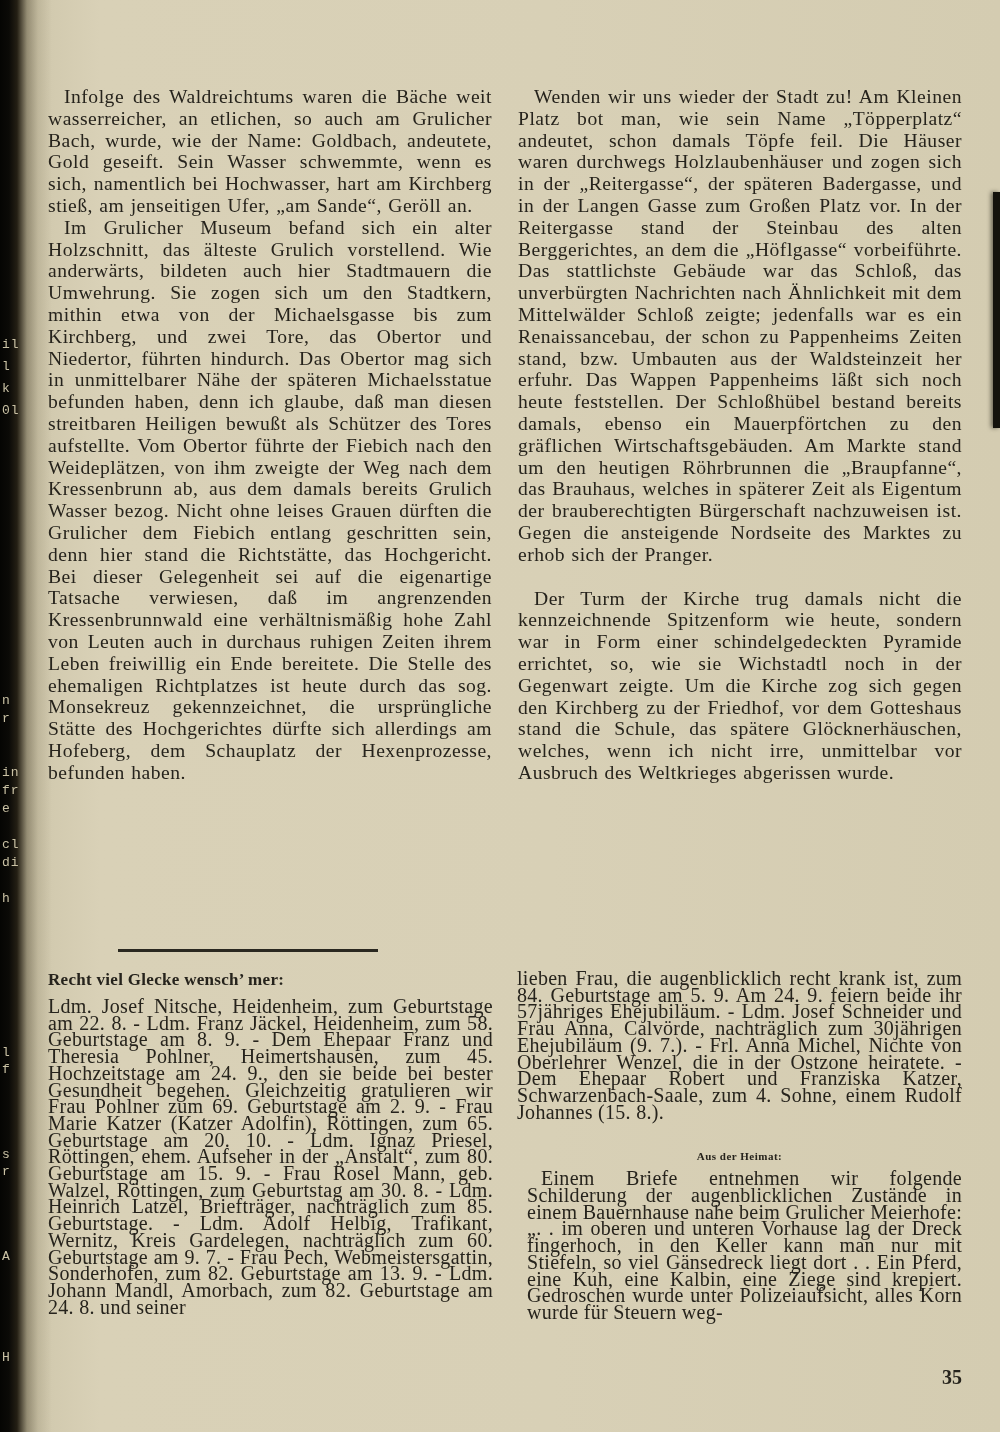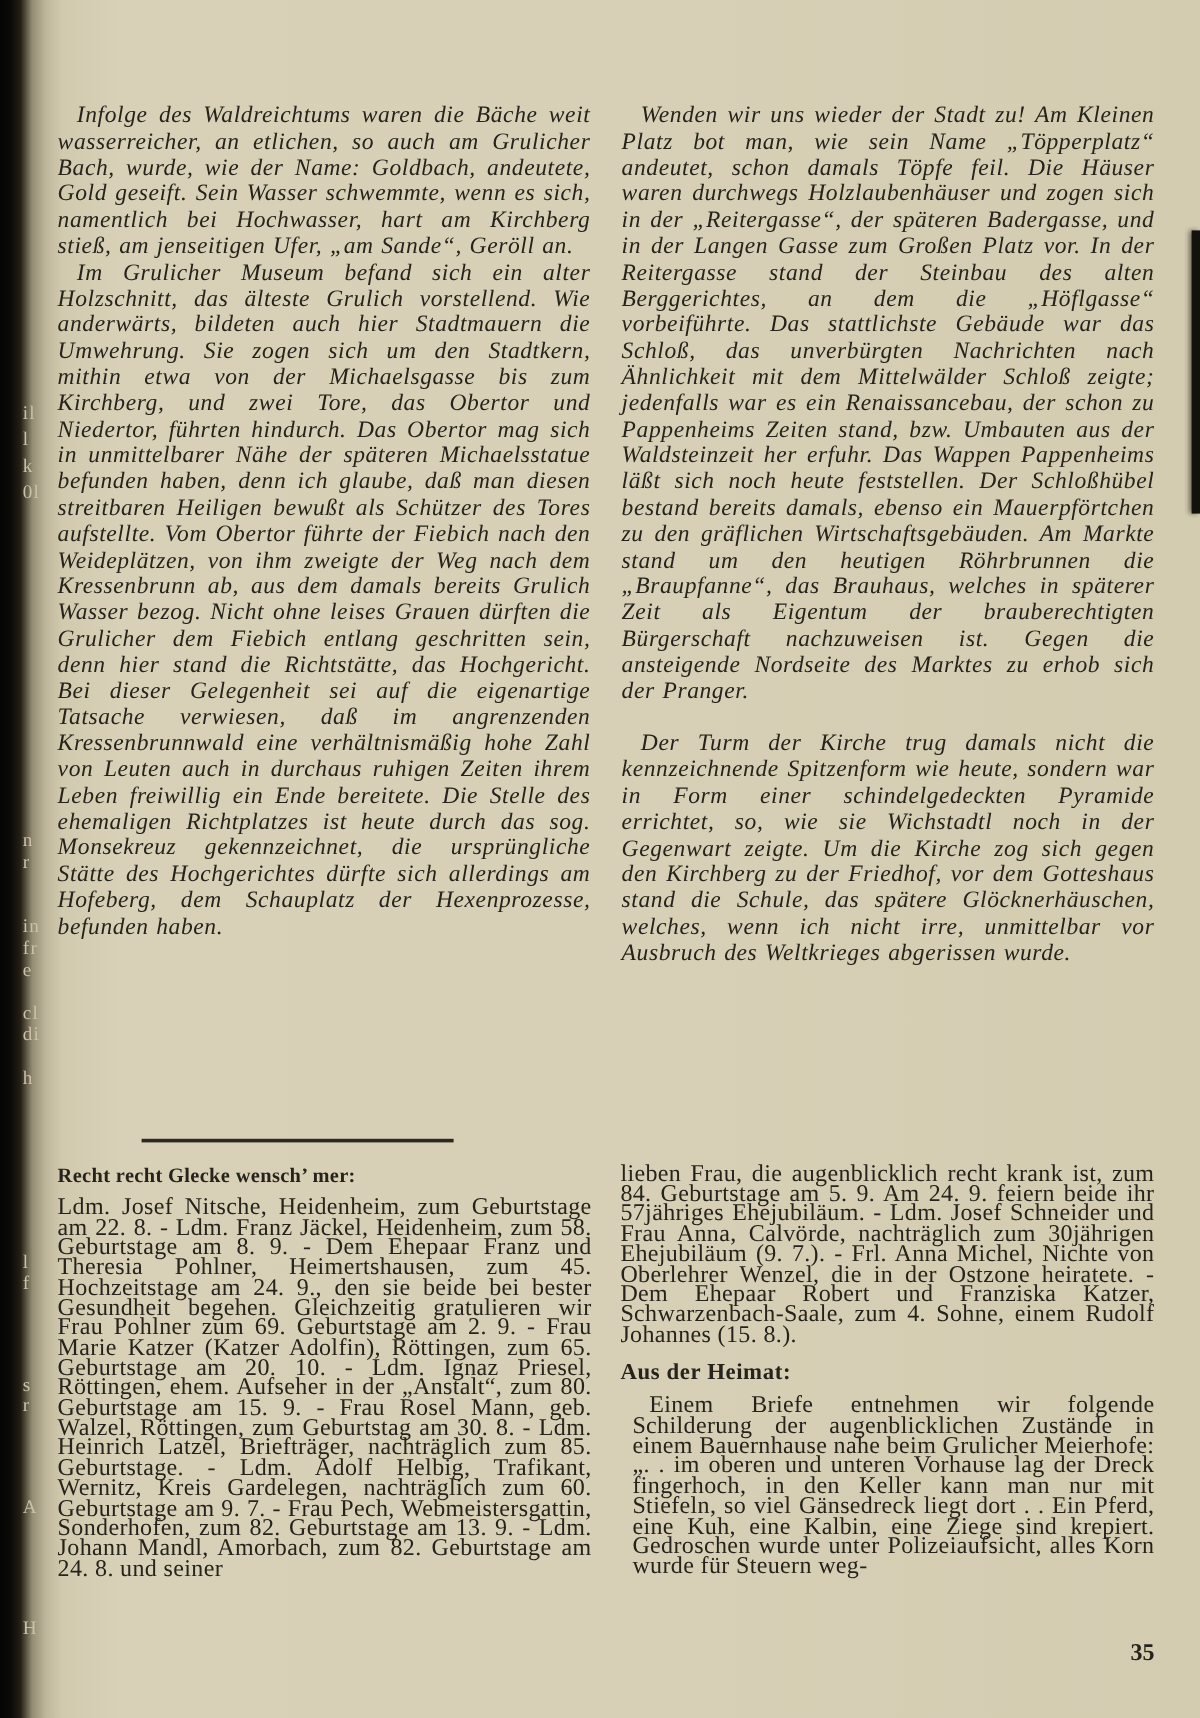--- a/index.html
+++ b/index.html
@@ -10,33 +10,33 @@
     font-family:"Liberation Serif", serif;
   }
   
   .gutter {
     position:absolute; left:0; top:0; width:52px; height:1432px;
     background: linear-gradient(90deg,#050503 0px,#0b0a07 9px,#241f14 17px,
                 rgba(78,70,48,.45) 27px, rgba(110,100,72,.18) 38px, rgba(0,0,0,0) 52px);
     z-index:3;
   }
   .frag {
-    position:absolute; left:19px; color:#c9c1a4; font-size:16px; line-height:13px;
-    font-family:Liberation Serif, serif; letter-spacing:1px;
+    position:absolute; left:2px; color:#c9c1a4; font-size:13px; line-height:13px;
+    font-family:Liberation Mono, monospace; letter-spacing:1px;
   }
   
   .right-mark {
     position:absolute; right:0; top:192px; width:7px; height:236px;
     background:#14120d; box-shadow:-2px 0 4px rgba(20,18,13,.55); z-index:3;
   }
   .article {
     position:absolute; top:86px; left:48px; width:914px;
     display:flex; gap:26px;
   }
-  .col { width:444px;font-style:italic; }
+  .col { width:444px; }
   .article p {
     margin:0; font-size:19.6px; line-height:21.8px; text-align:justify;
     text-indent:16px; letter-spacing:0.5px; word-spacing:1px;
     hyphens:auto; -webkit-hyphens:auto;
   }
   .p-space { margin-top:22px !important; }
   .divider {
     position:absolute; top:949px; left:118px; width:260px; height:3px;
     background:#2a2820;
   }
@@ -47,21 +47,21 @@
   .bcol { width:445px; }
   .greet-heading {
     margin:0 0 8px 0; font-size:17px; font-weight:bold; letter-spacing:0.3px;
   }
   .small {
     margin:0; font-size:20px; line-height:16.7px; text-align:justify;
     letter-spacing:0.3px; hyphens:auto; -webkit-hyphens:auto;
   }
   .indent { text-indent:14px;margin-left:10px; }
   .heimat-heading {
-    margin:13px 0 8px 0; font-size:19px; font-weight:bold; 
+    margin:30px 0 8px 0; font-size:11px; font-weight:bold; text-align:center;
     letter-spacing:0.5px;
   }
   .pagenum {
     position:absolute; right:38px; top:1366px; font-size:20px; font-weight:bold;
   }
 </style>
 </head>
 <body>
 
 <div class="page">
@@ -74,21 +74,21 @@
     <div class="col">
       <p>Wenden wir uns wieder der Stadt zu! Am Kleinen Platz bot man, wie sein Name „Töpperplatz“ andeutet, schon damals Töpfe feil. Die Häuser waren durchwegs Holzlaubenhäuser und zogen sich in der „Reitergasse“, der späteren Badergasse, und in der Langen Gasse zum Großen Platz vor. In der Reitergasse stand der Steinbau des alten Berggerichtes, an dem die „Höflgasse“ vorbeiführte. Das stattlichste Gebäude war das Schloß, das unverbürgten Nachrichten nach Ähnlichkeit mit dem Mittelwälder Schloß zeigte; jedenfalls war es ein Renaissancebau, der schon zu Pappenheims Zeiten stand, bzw. Umbauten aus der Waldsteinzeit her erfuhr. Das Wappen Pappenheims läßt sich noch heute feststellen. Der Schloßhübel bestand bereits damals, ebenso ein Mauerpförtchen zu den gräflichen Wirtschaftsgebäuden. Am Markte stand um den heutigen Röhrbrunnen die „Braupfanne“, das Brauhaus, welches in späterer Zeit als Eigentum der brauberechtigten Bürgerschaft nachzuweisen ist. Gegen die ansteigende Nordseite des Marktes zu erhob sich der Pranger.</p>
       <p class="p-space">Der Turm der Kirche trug damals nicht die kennzeichnende Spitzenform wie heute, sondern war in Form einer schindelgedeckten Pyramide errichtet, so, wie sie Wichstadtl noch in der Gegenwart zeigte. Um die Kirche zog sich gegen den Kirchberg zu der Friedhof, vor dem Gotteshaus stand die Schule, das spätere Glöcknerhäuschen, welches, wenn ich nicht irre, unmittelbar vor Ausbruch des Weltkrieges abgerissen wurde.</p>
     </div>
   </div>
 
   <div class="divider"></div>
 
   <div class="bottom">
     <div class="bcol">
-      <h3 class="greet-heading">Recht recht Glecke wensch’ mer:</h3>
+      <h3 class="greet-heading">Recht viel Glecke wensch’ mer:</h3>
       <p class="small">Ldm. Josef Nitsche, Heidenheim, zum Geburtstage am 22. 8. - Ldm. Franz Jäckel, Heidenheim, zum 58. Geburtstage am 8. 9. - Dem Ehepaar Franz und Theresia Pohlner, Heimertshausen, zum 45. Hochzeitstage am 24. 9., den sie beide bei bester Gesundheit begehen. Gleichzeitig gratulieren wir Frau Pohlner zum 69. Geburtstage am 2. 9. - Frau Marie Katzer (Katzer Adolfin), Röttingen, zum 65. Geburtstage am 20. 10. - Ldm. Ignaz Priesel, Röttingen, ehem. Aufseher in der „Anstalt“, zum 80. Geburtstage am 15. 9. - Frau Rosel Mann, geb. Walzel, Röttingen, zum Geburtstag am 30. 8. - Ldm. Heinrich Latzel, Briefträger, nachträglich zum 85. Geburtstage. - Ldm. Adolf Helbig, Trafikant, Wernitz, Kreis Gardelegen, nachträglich zum 60. Geburtstage am 9. 7. - Frau Pech, Webmeistersgattin, Sonderhofen, zum 82. Geburtstage am 13. 9. - Ldm. Johann Mandl, Amorbach, zum 82. Geburtstage am 24. 8. und seiner</p>
     </div>
     <div class="bcol">
       <p class="small">lieben Frau, die augenblicklich recht krank ist, zum 84. Geburtstage am 5. 9. Am 24. 9. feiern beide ihr 57jähriges Ehejubiläum. - Ldm. Josef Schneider und Frau Anna, Calvörde, nachträglich zum 30jährigen Ehejubiläum (9. 7.). - Frl. Anna Michel, Nichte von Oberlehrer Wenzel, die in der Ostzone heiratete. - Dem Ehepaar Robert und Franziska Katzer, Schwarzenbach-Saale, zum 4. Sohne, einem Rudolf Johannes (15. 8.).</p>
       <h4 class="heimat-heading">Aus der Heimat:</h4>
       <p class="small indent">Einem Briefe entnehmen wir folgende Schilderung der augenblicklichen Zustände in einem Bauernhause nahe beim Grulicher Meierhofe: „. . im oberen und unteren Vorhause lag der Dreck fingerhoch, in den Keller kann man nur mit Stiefeln, so viel Gänsedreck liegt dort . . Ein Pferd, eine Kuh, eine Kalbin, eine Ziege sind krepiert. Gedroschen wurde unter Polizeiaufsicht, alles Korn wurde für Steuern weg-</p>
     </div>
   </div>
 
   <div class="pagenum">35</div>

